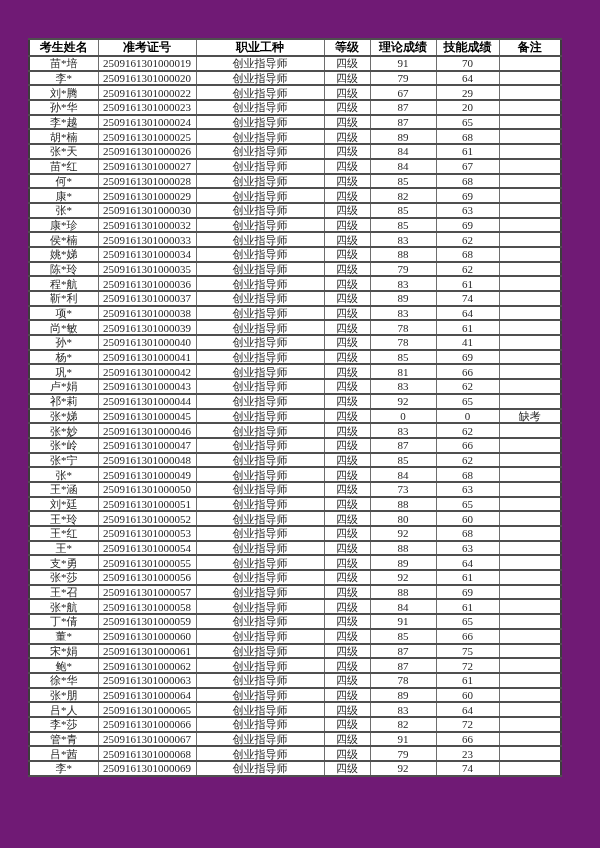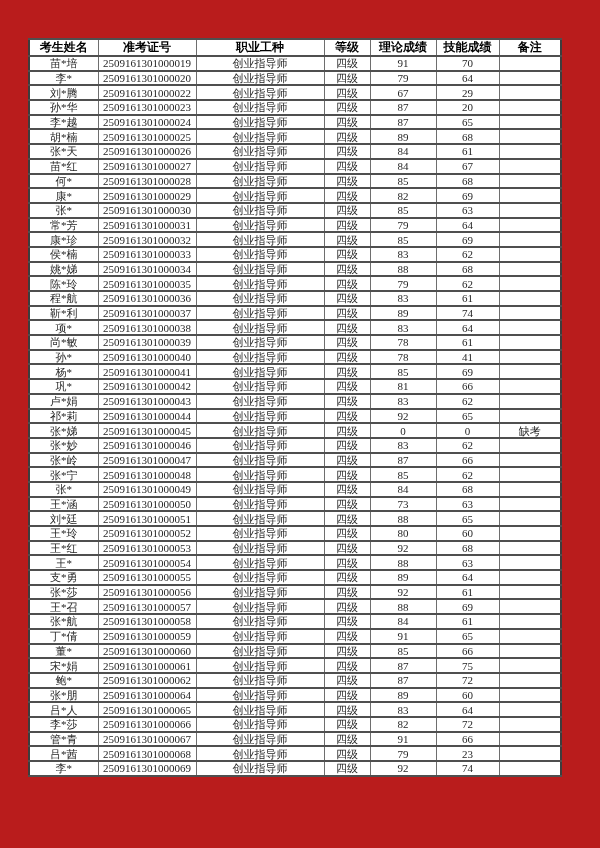--- a/index.html
+++ b/index.html
@@ -11,21 +11,21 @@
     width: 600px;
     height: 848px;
     position: relative;
     overflow: hidden;
     font-family: "Liberation Serif", "DejaVu Serif", serif;
   }
   .page {
     position: absolute;
     left: 0; top: 0;
     width: 600px; height: 848px;
-    background: #b91c1c;
+    background: #701a75;
   }
   table.score-table {
     position: absolute;
     left: 28px;
     top: 38px;
     width: 532px;
     table-layout: fixed;
     border-collapse: collapse;
     border-spacing: 0;
     border: 2px solid #3d3d3d;
@@ -190,29 +190,20 @@
         <tr>
           <td>张*</td>
           <td>2509161301000030</td>
           <td>创业指导师</td>
           <td>四级</td>
           <td>85</td>
           <td>63</td>
           <td></td>
         </tr>
         <tr>
-          <td>常*芳</td>
-          <td>2509161301000031</td>
-          <td>创业指导师</td>
-          <td>四级</td>
-          <td>79</td>
-          <td>64</td>
-          <td></td>
-        </tr>
-        <tr>
           <td>康*珍</td>
           <td>2509161301000032</td>
           <td>创业指导师</td>
           <td>四级</td>
           <td>85</td>
           <td>69</td>
           <td></td>
         </tr>
         <tr>
           <td>侯*楠</td>
@@ -475,20 +466,29 @@
           <td>75</td>
           <td></td>
         </tr>
         <tr>
           <td>鲍*</td>
           <td>2509161301000062</td>
           <td>创业指导师</td>
           <td>四级</td>
           <td>87</td>
           <td>72</td>
+          <td></td>
+        </tr>
+        <tr>
+          <td>徐*华</td>
+          <td>2509161301000063</td>
+          <td>创业指导师</td>
+          <td>四级</td>
+          <td>78</td>
+          <td>61</td>
           <td></td>
         </tr>
         <tr>
           <td>张*朋</td>
           <td>2509161301000064</td>
           <td>创业指导师</td>
           <td>四级</td>
           <td>89</td>
           <td>60</td>
           <td></td>

